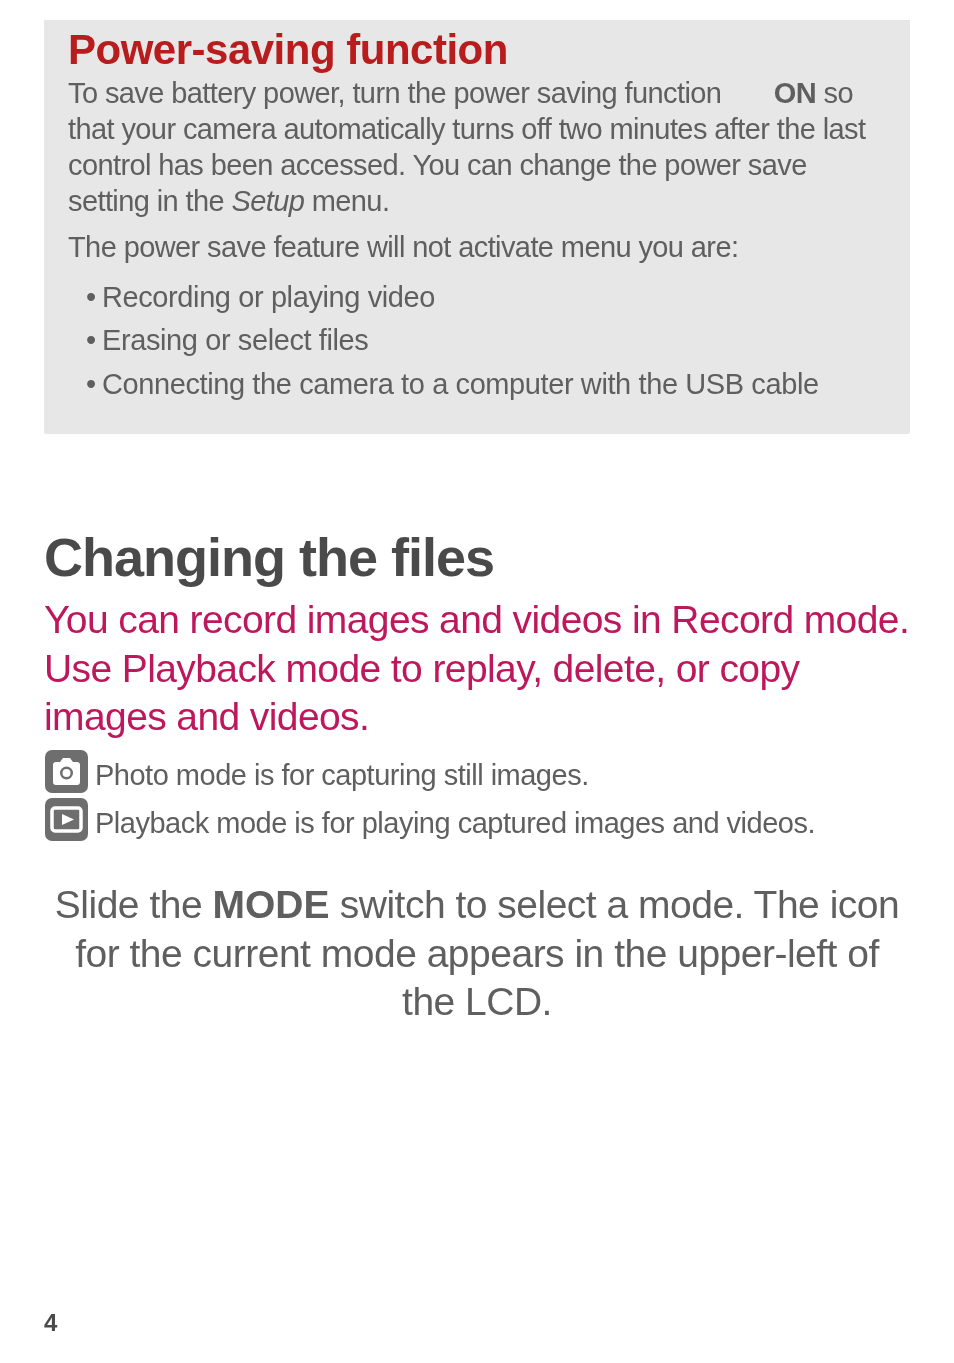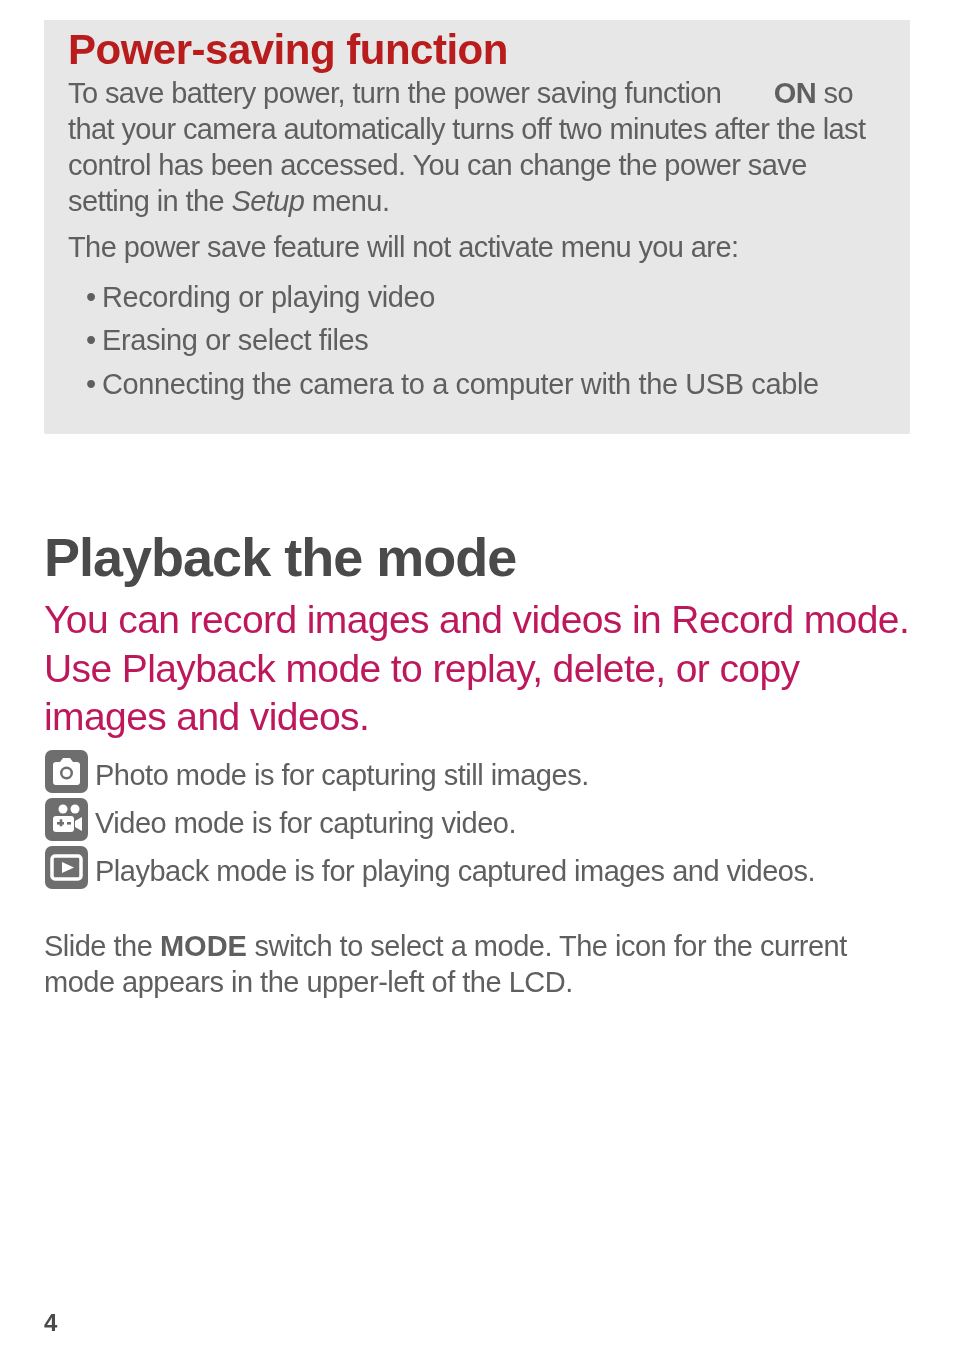--- a/index.html
+++ b/index.html
@@ -92,25 +92,26 @@
     margin-bottom: 3px;
   }
   .mode-row .label {
     font-size: 29px;
     color: #5f5f5f;
     letter-spacing: -0.5px;
     padding-bottom: 0;
     text-align: right;
   }
   .tail {
-    font-size: 29px;
+    font-size: 39px;
     line-height: 1.24;
     color: #5f5f5f;
     margin-top: 36px;
     letter-spacing: -0.5px;
+    text-align: center;
   }
   .tail .modeword {
     font-weight: 700;
     font-stretch: condensed;
     letter-spacing: 0;
   }
   .page-num {
     position: absolute;
     left: 44px;
     bottom: 26px;
@@ -130,52 +131,37 @@
       <span>To save battery power, turn the power saving function </span><span class="bold">ON</span><span> so that your camera automatically turns off two minutes after the last control has been accessed. You can change the power save setting in the </span><span class="italic">Setup</span><span> menu.</span>
     </p>
     <p>The power save feature will not activate menu you are:</p>
     <ul>
       <li>Recording or playing video</li>
       <li>Erasing or select files</li>
       <li>Connecting the camera to a computer with the USB cable</li>
     </ul>
   </div>
 
-  <h1 class="section-heading">Playback the mode</h1>
+  <h1 class="section-heading">Changing the files</h1>
   <p class="body-text">You can record images and videos in Record mode. Use Playback mode to replay, delete, or copy images and videos.</p>
 
   <div class="mode-list">
 
     <div class="mode-row">
       <span class="icon-box">
         <svg width="45" height="45" viewBox="0 0 45 45">
           <rect x="1" y="1" width="43" height="43" rx="7" ry="7" fill="#6e6e6e"></rect>
           <path d="M9 33 V16 a3 3 0 0 1 3 -3 h4 l3 -4 h7 l3 4 h4 a3 3 0 0 1 3 3 v17 a3 3 0 0 1 -3 3 h-21 a3 3 0 0 1 -3 -3 z" fill="#ffffff"></path>
           <circle cx="22.5" cy="24" r="6.5" fill="#6e6e6e"></circle>
           <circle cx="22.5" cy="24" r="4" fill="#ffffff"></circle>
         </svg>
       </span>
       <span class="label">Photo mode is for capturing still images.</span>
     </div>
 
-    <div class="mode-row">
-      <span class="icon-box">
-        <svg width="45" height="45" viewBox="0 0 45 45">
-          <rect x="1" y="1" width="43" height="43" rx="7" ry="7" fill="#6e6e6e"></rect>
-          <circle cx="19" cy="12" r="4.5" fill="#ffffff"></circle>
-          <circle cx="31" cy="12" r="4.5" fill="#ffffff"></circle>
-          <rect x="9" y="19" width="21" height="16" rx="3" fill="#ffffff"></rect>
-          <path d="M31 24 L38 20 V34 L31 30 Z" fill="#ffffff"></path>
-          <rect x="13" y="25" width="7" height="2.6" fill="#6e6e6e"></rect>
-          <rect x="15.7" y="22.3" width="2.6" height="7" fill="#6e6e6e"></rect>
-          <rect x="23" y="25" width="4" height="2.6" fill="#6e6e6e"></rect>
-        </svg>
-      </span>
-      <span class="label">Video mode is for capturing video.</span>
-    </div>
 
     <div class="mode-row">
       <span class="icon-box">
         <svg width="45" height="45" viewBox="0 0 45 45">
           <rect x="1" y="1" width="43" height="43" rx="7" ry="7" fill="#6e6e6e"></rect>
           <rect x="8" y="11" width="29" height="23" rx="3" fill="none" stroke="#ffffff" stroke-width="3.5"></rect>
           <path d="M18 17 L30 22.5 L18 28 Z" fill="#ffffff"></path>
         </svg>
       </span>
       <span class="label">Playback mode is for playing captured images and videos.</span>

